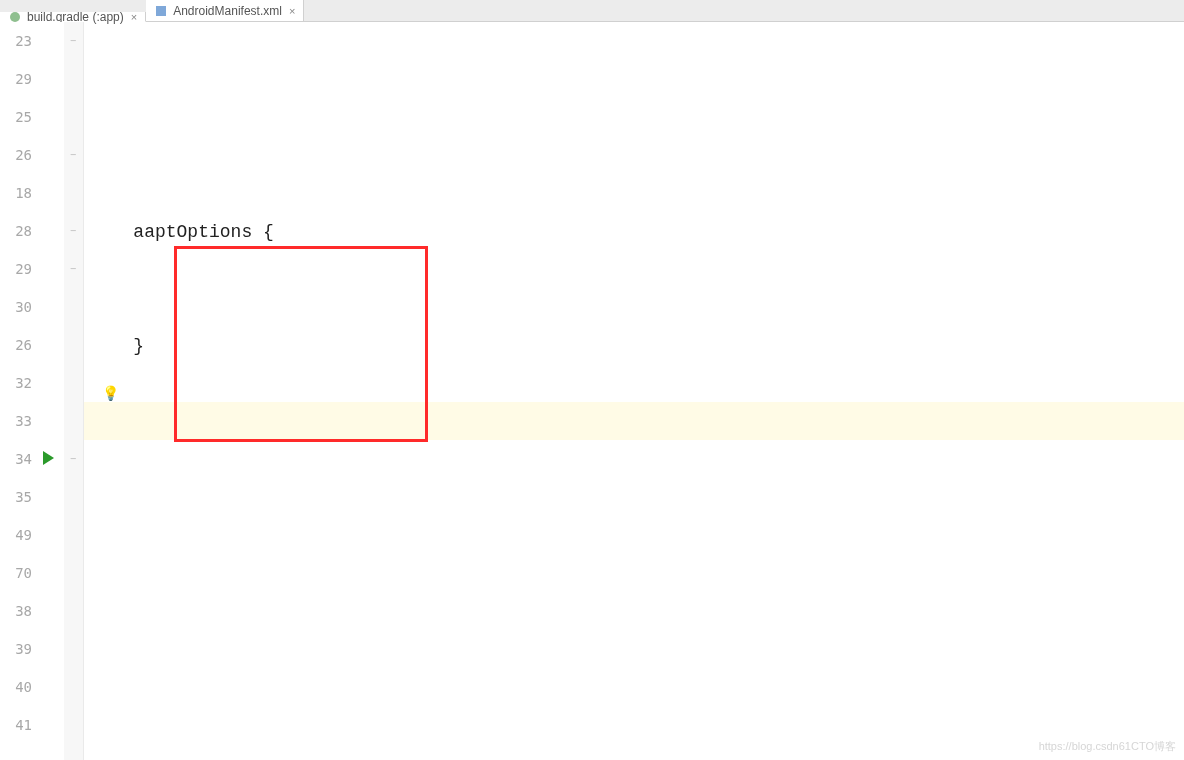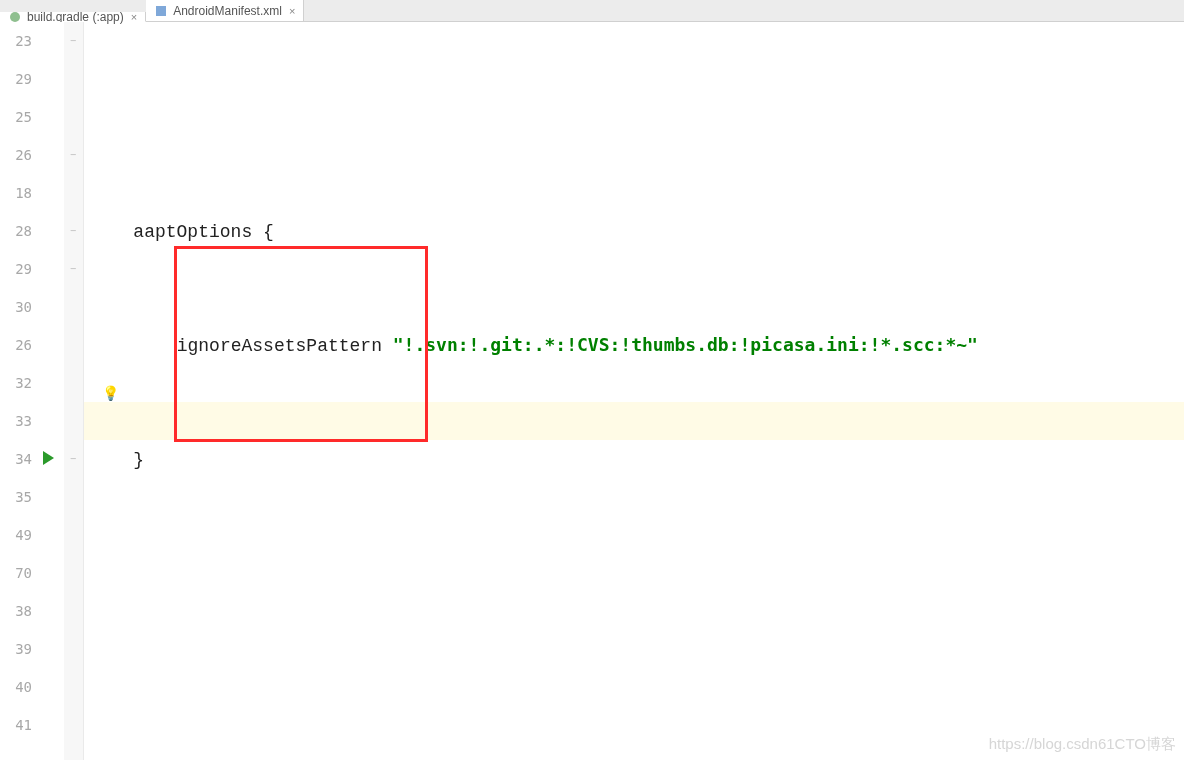--- a/index.html
+++ b/index.html
@@ -101,21 +101,21 @@
     top: calc(38px * 6 - 4px);
     width: 254px;
     height: calc(38px * 5 + 6px);
     z-index: 3;
     pointer-events: none;
   }
   .watermark {
     position: absolute;
     right: 8px;
     bottom: 6px;
-    font-size: 15px;
+    font-size: 11px;
     color: #d6d6d6;
     font-family: sans-serif;
   }
   .play-icon {
     position: absolute;
     left: 5px;
     top: calc(38px * 11 + 11px);
     width: 0; height: 0;
     border-left: 11px solid #2b9a2b;
     border-top: 7px solid transparent;
@@ -198,21 +198,20 @@
     <div class="fold-mark" style="top:calc(38px*5 + 12px)">−</div>
     <div class="fold-mark" style="top:calc(38px*6 + 12px)">−</div>
     <div class="fold-mark" style="top:calc(38px*11 + 12px)">−</div>
   </div>
 
   <div class="code">
     <div class="current-line-bg"></div>
     <div class="redbox"></div>
 
     <div class="code-line"><span>    </span><span class="id">aaptOptions </span><span class="id">{</span></div>
-    <div class="code-line"><span>        </span><span class="id">ignoreAssetsPattern </span><span class="str">"!.svn:!.git:.*:!CVS:!thumbs.db:!picasa.ini:!*.scc:*~"</span></div>
     <div class="code-line"><span>    </span><span class="id">}</span></div>
     <div class="code-line"><span></span><span></span></div>
     
     
     
     
     
     
     
     

